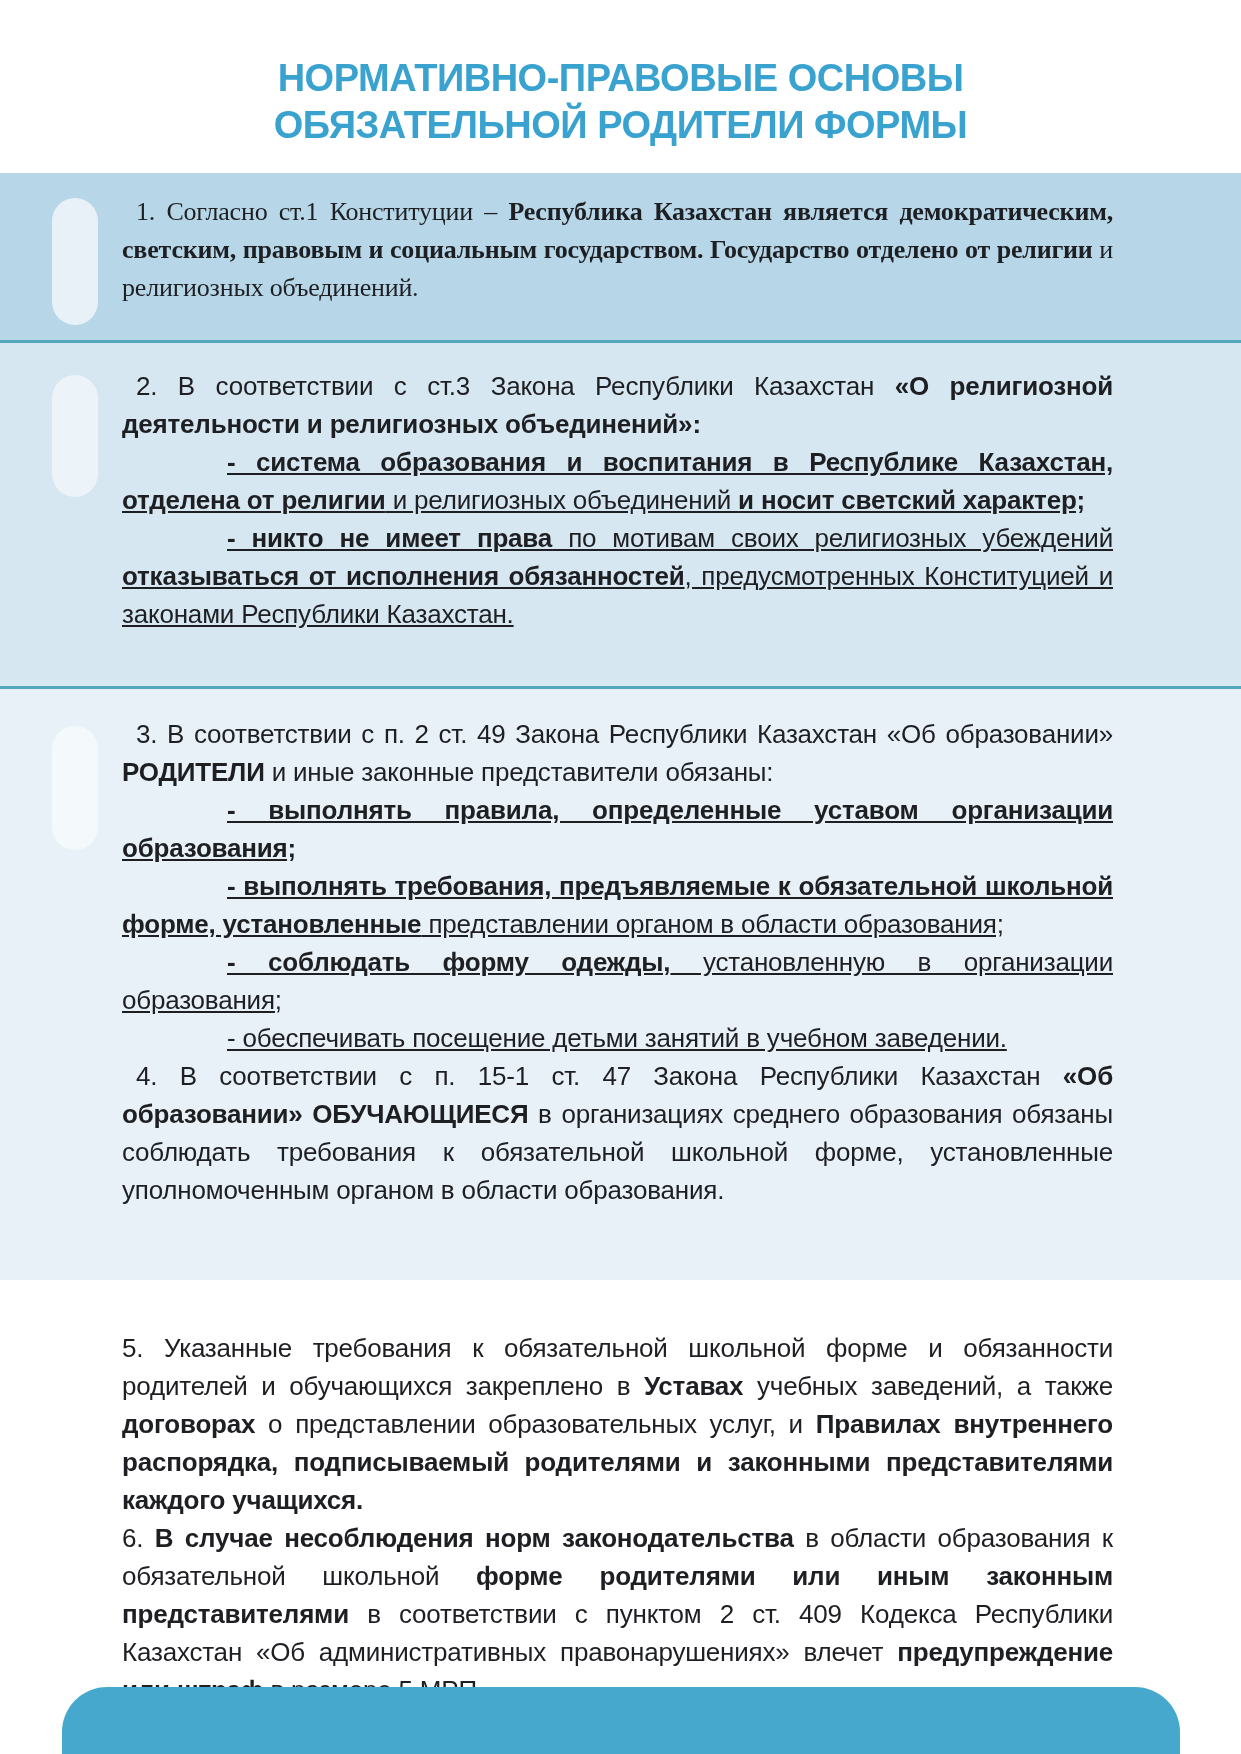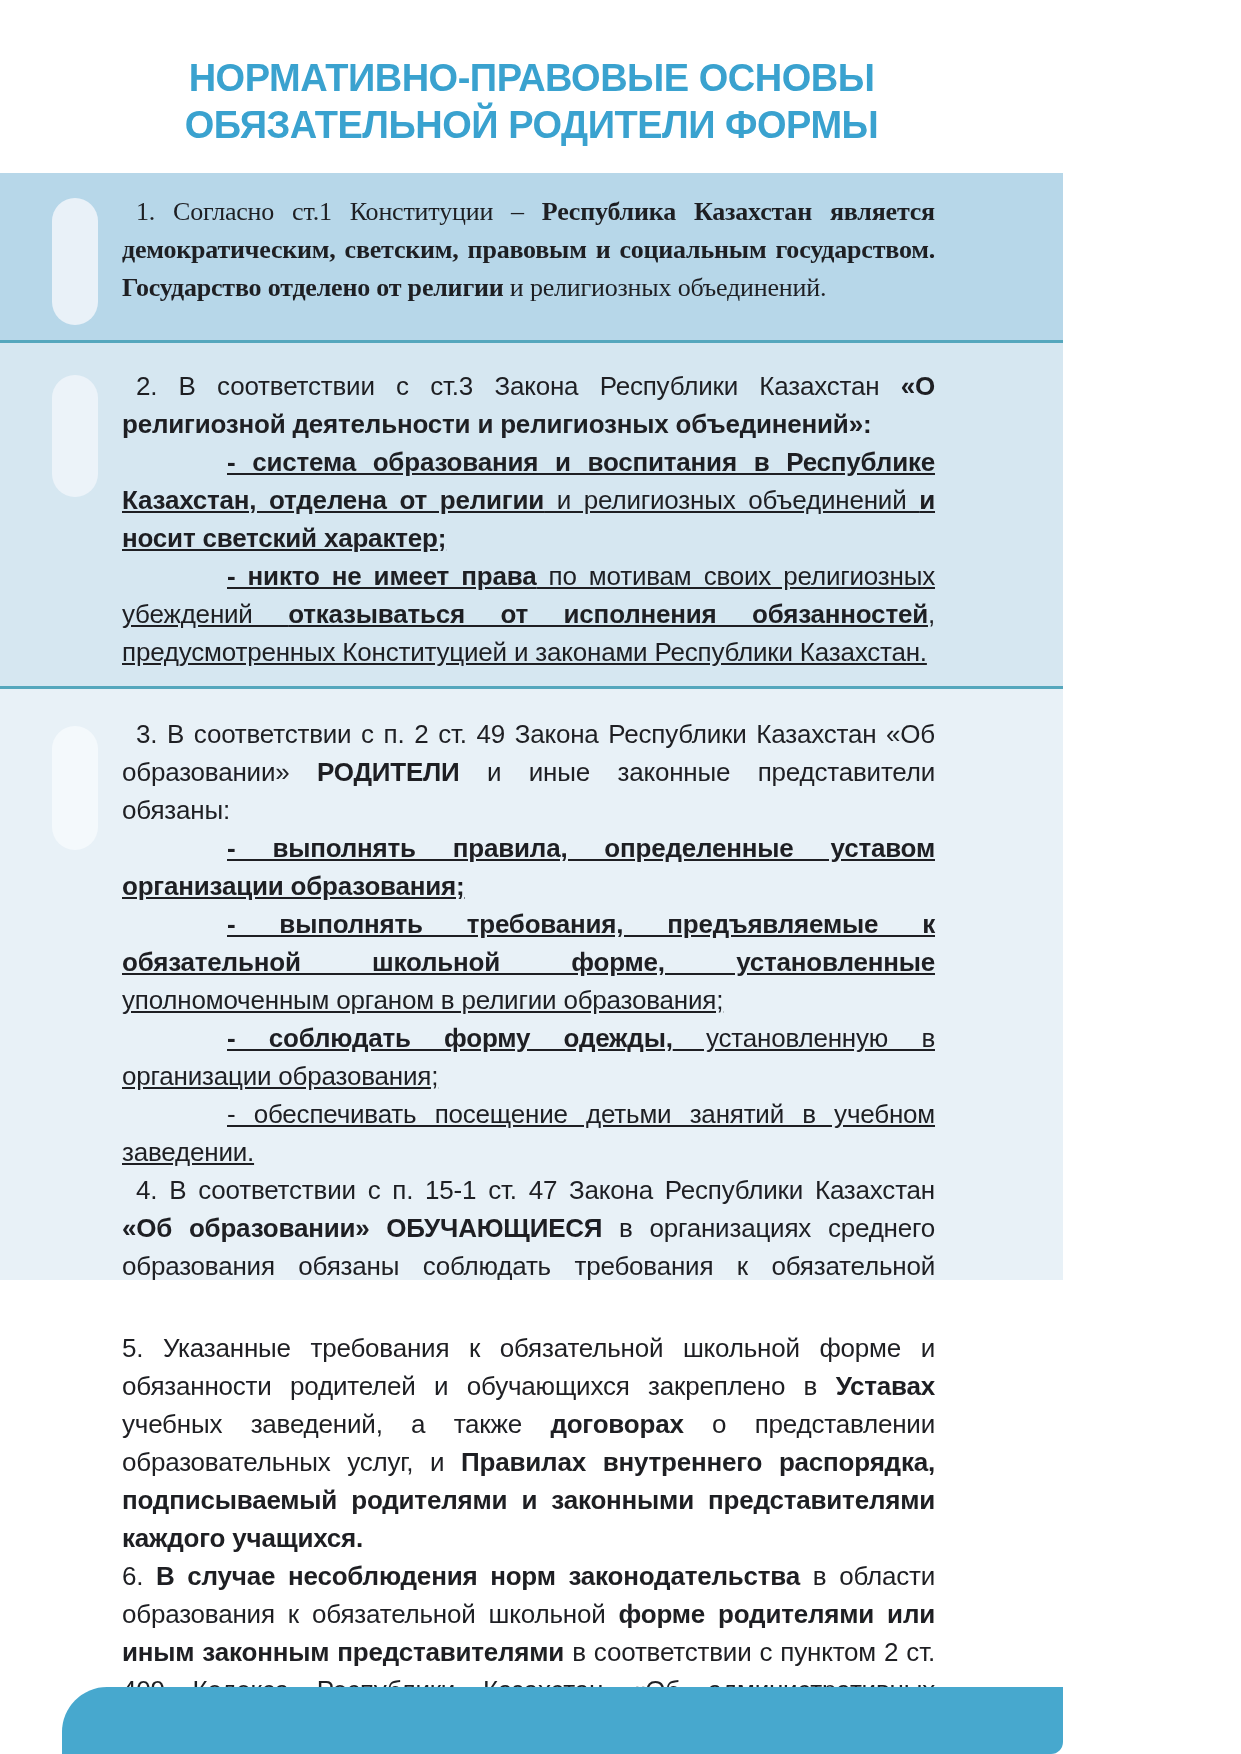--- a/index.html
+++ b/index.html
@@ -1,18 +1,18 @@
 <!DOCTYPE html>
 <html lang="ru" style="--title-accent: #3aa2cf; --panel1-bg: #b7d7e9; --panel2-bg: #d6e7f1; --panel3-bg: #e8f1f7; --divider: #55a7bd; --pill1: #e9f1f8; --pill2: #ecf3f9; --pill3: #f4f9fc; --footer-band: #47a8ce; --body-text: #1e1f23;"><head>
 <meta charset="utf-8">
 <style>
   html,body{margin:0;padding:0;background:#fff;}
   .page{
     position:relative;
-    width:1063px;height:1754px;
+    width:1241px;height:1754px;
     overflow:hidden;
     background:#fff;
     font-family:"Liberation Sans","DejaVu Sans",sans-serif;
     color:var(--body-text,#1e1f23);
     border-radius:12px;
   }
   .title-block{
     height:173px;
     display:flex;flex-direction:column;justify-content:flex-end;
     padding-bottom:24px;
@@ -77,21 +77,21 @@
     <p class="para dash-indent"><b>- система образования и воспитания в Республике Казахстан, отделена от религии</b><span> и религиозных объединений </span><b>и носит светский характер;</b></p>
     <p class="para dash-indent"><b>- никто не имеет права</b><span> по мотивам своих религиозных убеждений </span><b>отказываться от исполнения обязанностей</b><span>, предусмотренных Конституцией и законами Республики Казахстан.</span></p>
   </section>
 
   <div class="divider"></div>
 
   <section class="panel panel-3">
     <span class="pill"></span>
     <p class="para num-indent"><span>3. В соответствии с п. 2 ст. 49 Закона Республики Казахстан «Об образовании» </span><b>РОДИТЕЛИ</b><span> и иные законные представители обязаны:</span></p>
     <p class="para dash-indent"><b>- выполнять правила, определенные уставом организации образования;</b></p>
-    <p class="para dash-indent"><b>- выполнять требования, предъявляемые к обязательной школьной форме, установленные</b><span> уполномоченным органом в религии образования;</span></p>
+    <p class="para dash-indent"><b>- выполнять требования, предъявляемые к обязательной школьной форме, установленные</b><span> представлении органом в области образования;</span></p>
     <p class="para dash-indent"><b>- соблюдать форму одежды,</b><span> установленную в организации образования;</span></p>
     <p class="para dash-indent"><span>- обеспечивать посещение детьми занятий в учебном заведении.</span></p>
     <p class="para num-indent gap-top"><span>4. В соответствии с п. 15-1 ст. 47 Закона Республики Казахстан </span><b>«Об образовании» ОБУЧАЮЩИЕСЯ</b><span> в организациях среднего образования обязаны соблюдать требования к обязательной школьной форме, установленные уполномоченным органом в области образования.</span></p>
   </section>
 
   <section class="white-block">
     <p class="para"><span>5. Указанные требования к обязательной школьной форме и обязанности родителей и обучающихся закреплено в </span><b>Уставах</b><span> учебных заведений, а также </span><b>договорах</b><span> о представлении образовательных услуг, и </span><b>Правилах внутреннего распорядка, подписываемый родителями и законными представителями каждого учащихся.</b></p>
     <p class="para gap-top-lg"><span>6. </span><b>В случае несоблюдения норм законодательства</b><span> в области образования к обязательной школьной </span><b>форме родителями или иным законным представителями</b><span> в соответствии с пунктом 2 ст. 409 Кодекса Республики Казахстан «Об административных правонарушениях» влечет </span><b>предупреждение или штраф</b><span> в размере 5 МРП.</span></p>
   </section>
 

